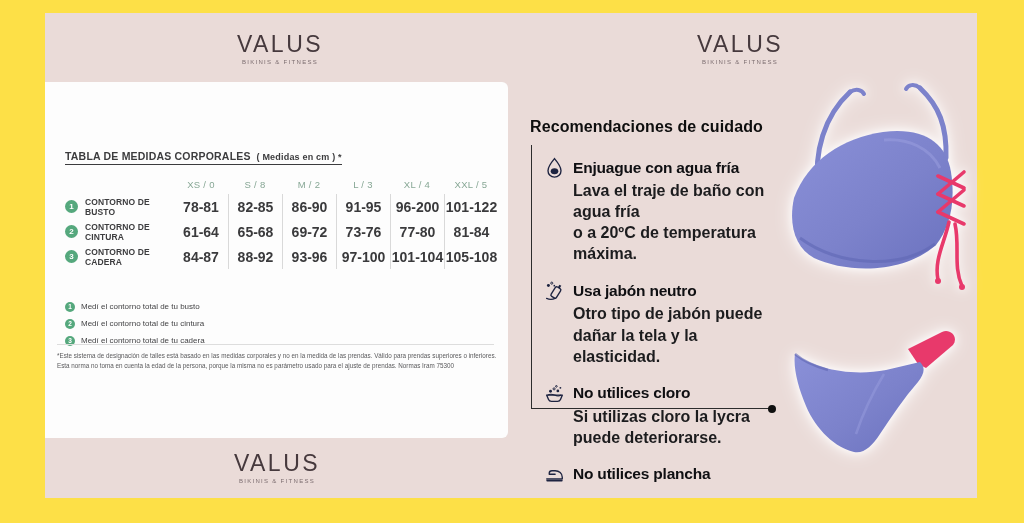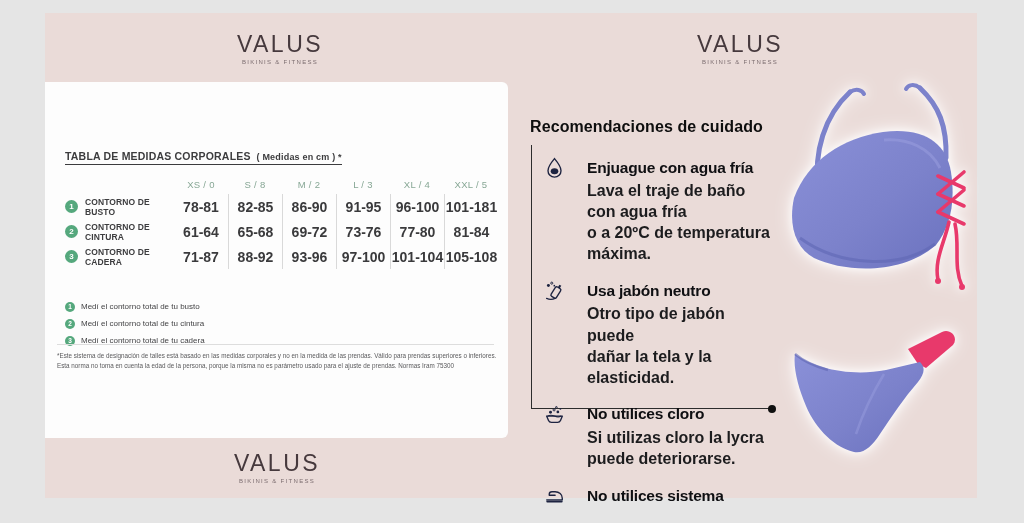--- a/index.html
+++ b/index.html
@@ -1,16 +1,16 @@
 <!DOCTYPE html>
 <html><head>
 <meta charset="utf-8">
 <style>
   html,body{margin:0;padding:0;background:#ffffff;}
-  .stage{position:relative;width:1024px;height:523px;background:#e5e5e5;overflow:hidden;
+  .stage{position:relative;width:1024px;height:523px;background:#fde047;overflow:hidden;
          font-family:"Liberation Sans",sans-serif;}
   .pink-bg{position:absolute;left:45px;top:13px;width:932px;height:485px;background:#eadbd8;}
 
   
   .logo{position:absolute;width:220px;text-align:center;}
   .logo-name{font-size:23px;letter-spacing:2.5px;color:#46393d;font-weight:400;line-height:1;}
   .logo-tagline{font-size:6px;letter-spacing:1.3px;color:#7c6d70;margin-top:3px;}
   .logo-tl{left:170px;top:33px;}
   .logo-tr{left:630px;top:33px;}
   .logo-bl{left:167px;top:452px;}
@@ -45,21 +45,21 @@
 
   
   .care{position:absolute;left:530px;top:118px;width:260px;color:#121212;}
   .care-heading{font-size:16px;font-weight:700;color:#0e0e0e;letter-spacing:.1px;}
   .care-box{position:relative;margin-top:9px;margin-left:1px;width:241px;height:264px;
          border-left:1.5px solid #2c2c2c;border-bottom:1.5px solid #2c2c2c;
          padding:12px 0 0 12px;box-sizing:border-box;
          display:flex;flex-direction:column;gap:16px;}
   .end-dot{position:absolute;right:-4px;bottom:-5px;width:8px;height:8px;border-radius:50%;
          background:#101010;}
-  .care-item{display:grid;grid-template-columns:27px 1fr;column-gap:16px;}
+  .care-item{display:grid;grid-template-columns:27px 1fr;column-gap:2px;}
   .care-icon{grid-column:1;grid-row:1;width:21px;height:21px;}
   .care-title{grid-column:2;grid-row:1;font-size:15.5px;font-weight:700;color:#0f0f12;
          letter-spacing:-.2px;align-self:center;}
   .care-desc{grid-column:2;grid-row:2;font-size:16px;line-height:1.32;color:#1c1c1e;
          white-space:pre-line;margin-top:2px;font-weight:700;font-stretch:condensed;}
 
   
   .fig{position:absolute;filter:drop-shadow(0 0 4px rgba(255,255,255,.95))
         drop-shadow(0 0 9px rgba(255,255,255,.75));}
   .fig-top{left:788px;top:80px;}
@@ -100,39 +100,39 @@
       <div class="sg-head">XXL / 5</div>
 
       <div class="sg-label">
         <span class="num-circle">1</span>
         <span class="sg-label-text">CONTORNO DE BUSTO</span>
       </div>
       <div class="sg-cell">78-81</div>
       <div class="sg-cell sep">82-85</div>
       <div class="sg-cell sep">86-90</div>
       <div class="sg-cell sep">91-95</div>
-      <div class="sg-cell sep">96-100</div>
-      <div class="sg-cell sep">101-181</div>
+      <div class="sg-cell sep">96-200</div>
+      <div class="sg-cell sep">101-122</div>
 
       <div class="sg-label">
         <span class="num-circle">2</span>
         <span class="sg-label-text">CONTORNO DE CINTURA</span>
       </div>
       <div class="sg-cell">61-64</div>
       <div class="sg-cell sep">65-68</div>
       <div class="sg-cell sep">69-72</div>
       <div class="sg-cell sep">73-76</div>
       <div class="sg-cell sep">77-80</div>
       <div class="sg-cell sep">81-84</div>
 
       <div class="sg-label">
         <span class="num-circle">3</span>
         <span class="sg-label-text">CONTORNO DE CADERA</span>
       </div>
-      <div class="sg-cell">71-87</div>
+      <div class="sg-cell">84-87</div>
       <div class="sg-cell sep">88-92</div>
       <div class="sg-cell sep">93-96</div>
       <div class="sg-cell sep">97-100</div>
       <div class="sg-cell sep">101-104</div>
       <div class="sg-cell sep">105-108</div>
     </div>
 
     <div class="instructions">
       <div class="instr-item">
         <span class="instr-circle">1</span>
@@ -196,21 +196,21 @@
         <div class="care-title">No utilices cloro</div>
         <div class="care-desc">Si utilizas cloro la lycra
 puede deteriorarse.</div>
       </div>
 
       <div class="care-item">
         <svg class="care-icon" viewBox="0 0 20 20">
           <path d="M2.6,14.2 h14.8 v-1.6 c0,-3.8 -3,-6.2 -6.8,-6.2 h-3 c-1.6,0 -2.6,1 -2.6,2.4 v1 h5.6" fill="none" stroke="#1d2340" stroke-width="1.3" stroke-linecap="round" stroke-linejoin="round"></path>
           <rect x="2.2" y="14.8" width="15.6" height="1.8" rx="0.9" fill="#1d2340"></rect>
         </svg>
-        <div class="care-title">No utilices sistema</div>
+        <div class="care-title">No utilices plancha</div>
       </div>
     </div>
   </div>
 
   <svg class="fig fig-top" width="222" height="220" viewBox="0 0 222 220">
     <defs>
       <linearGradient id="gb" x1="0" y1="0" x2="1" y2="1">
         <stop offset="0" stop-color="#8a90d8"></stop>
         <stop offset="0.55" stop-color="#7c82cb"></stop>
         <stop offset="1" stop-color="#6b72bf"></stop>

